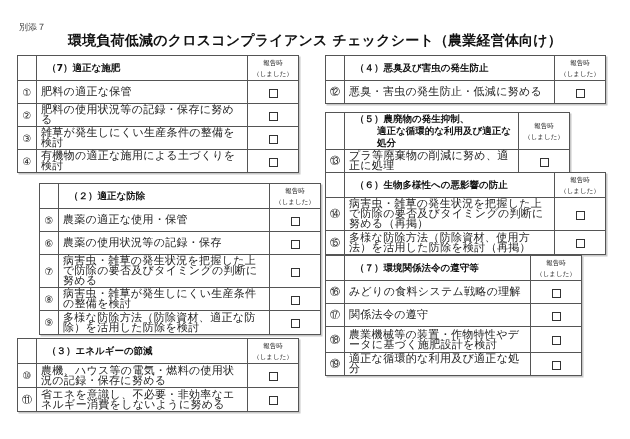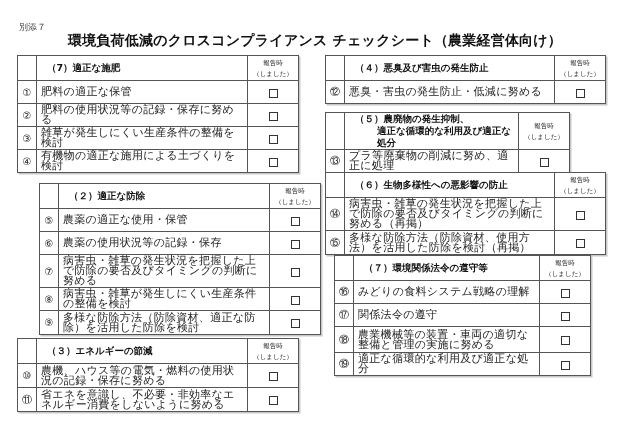--- a/index.html
+++ b/index.html
@@ -152,40 +152,40 @@
     <td class="chk"><span class="box"></span></td>
   </tr>
   <tr style="height:24px">
     <td class="num">⑮</td>
     <td class="item">多様な防除方法（防除資材、使用方法）を活用した防除を検討（再掲）</td>
     <td class="chk"><span class="box"></span></td>
   </tr>
 </tbody>
   </table>
 
-<table class="sheet" style="left:334px; top:255px; width:257px;">
+<table class="sheet" style="left:325px; top:255px; width:257px;">
   <tbody>
       <tr class="hdr-row">
     <td class="num"></td>
     <td class="hdr-title">（７）環境関係法令の遵守等</td>
     <td class="hdr-check"><span>報告時</span><br><span>（しました）</span></td>
   </tr>
   <tr style="height:23px">
     <td class="num">⑯</td>
     <td class="item">みどりの食料システム戦略の理解</td>
     <td class="chk"><span class="box"></span></td>
   </tr>
   <tr style="height:23px">
     <td class="num">⑰</td>
     <td class="item">関係法令の遵守</td>
     <td class="chk"><span class="box"></span></td>
   </tr>
   <tr style="height:26px">
     <td class="num">⑱</td>
-    <td class="item">農業機械等の装置・車両の適切な整備と管理の実施に努める</td>
+    <td class="item">農業機械等の装置・作物特性やデータに基づく施肥設計を検討</td>
     <td class="chk"><span class="box"></span></td>
   </tr>
   <tr style="height:23px">
     <td class="num">⑲</td>
     <td class="item">適正な循環的な利用及び適正な処分</td>
     <td class="chk"><span class="box"></span></td>
   </tr>
 </tbody>
   </table>
 

